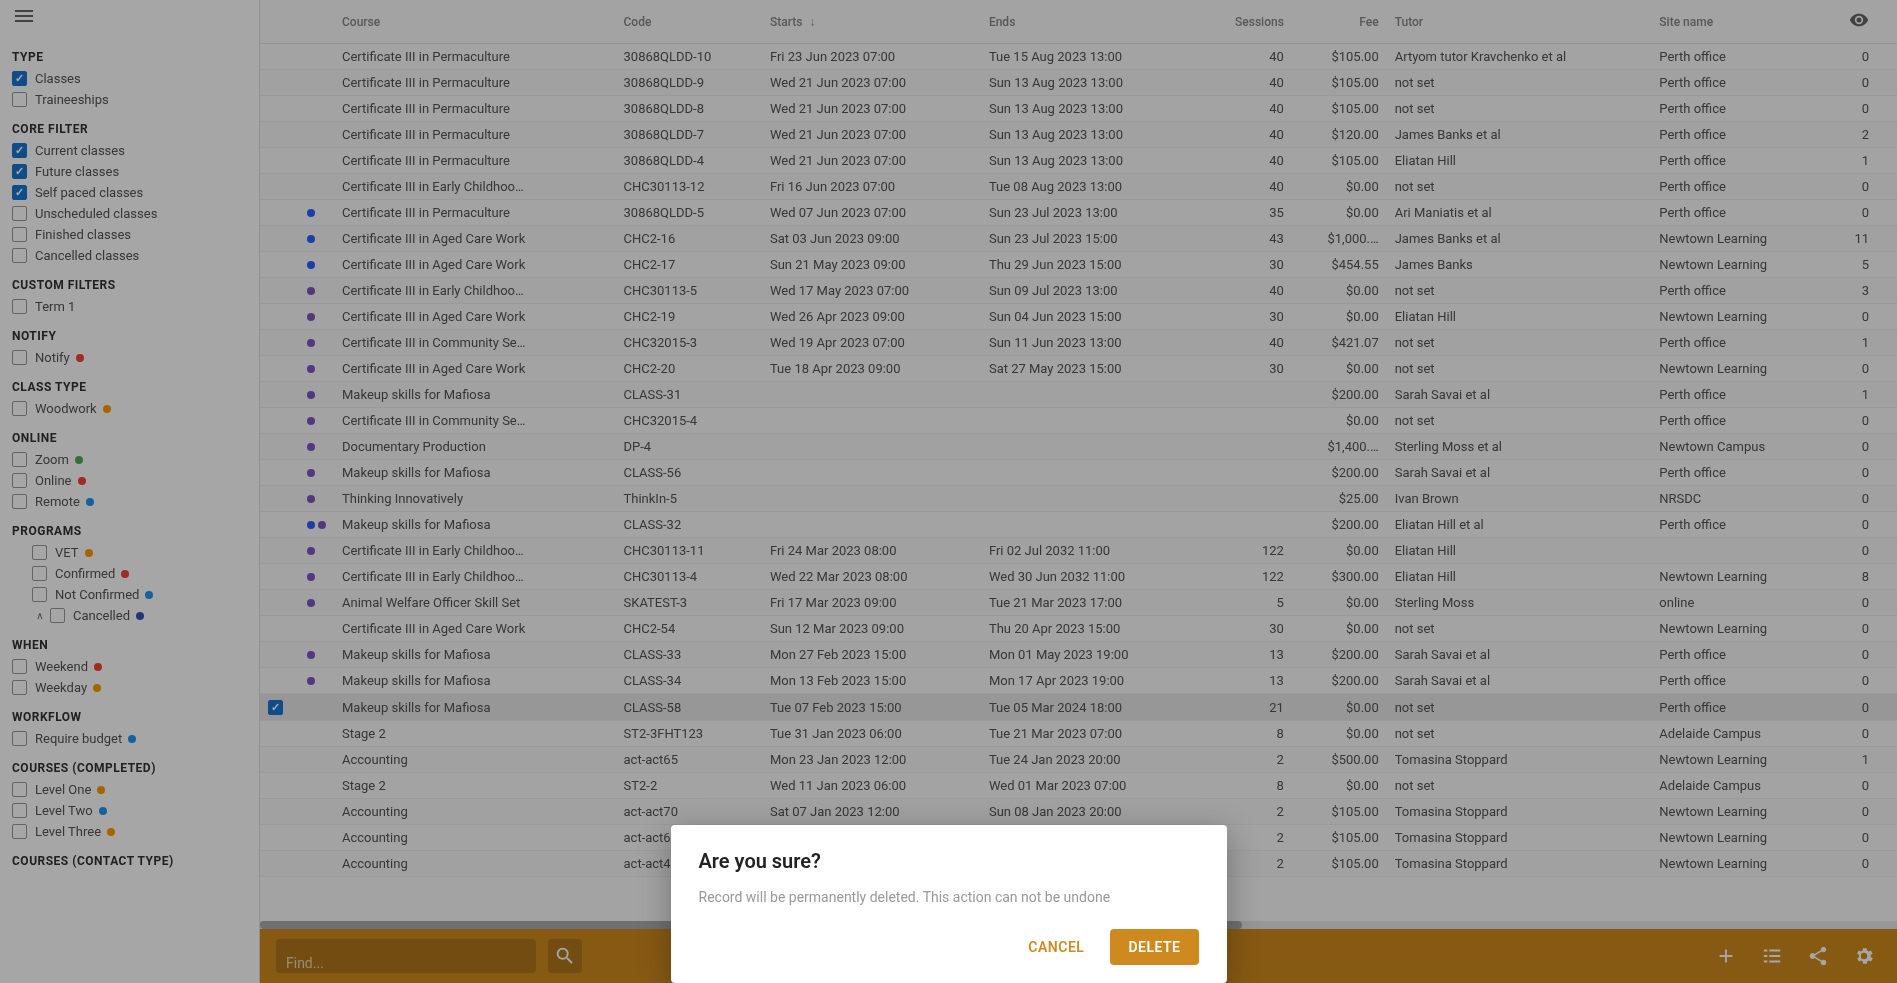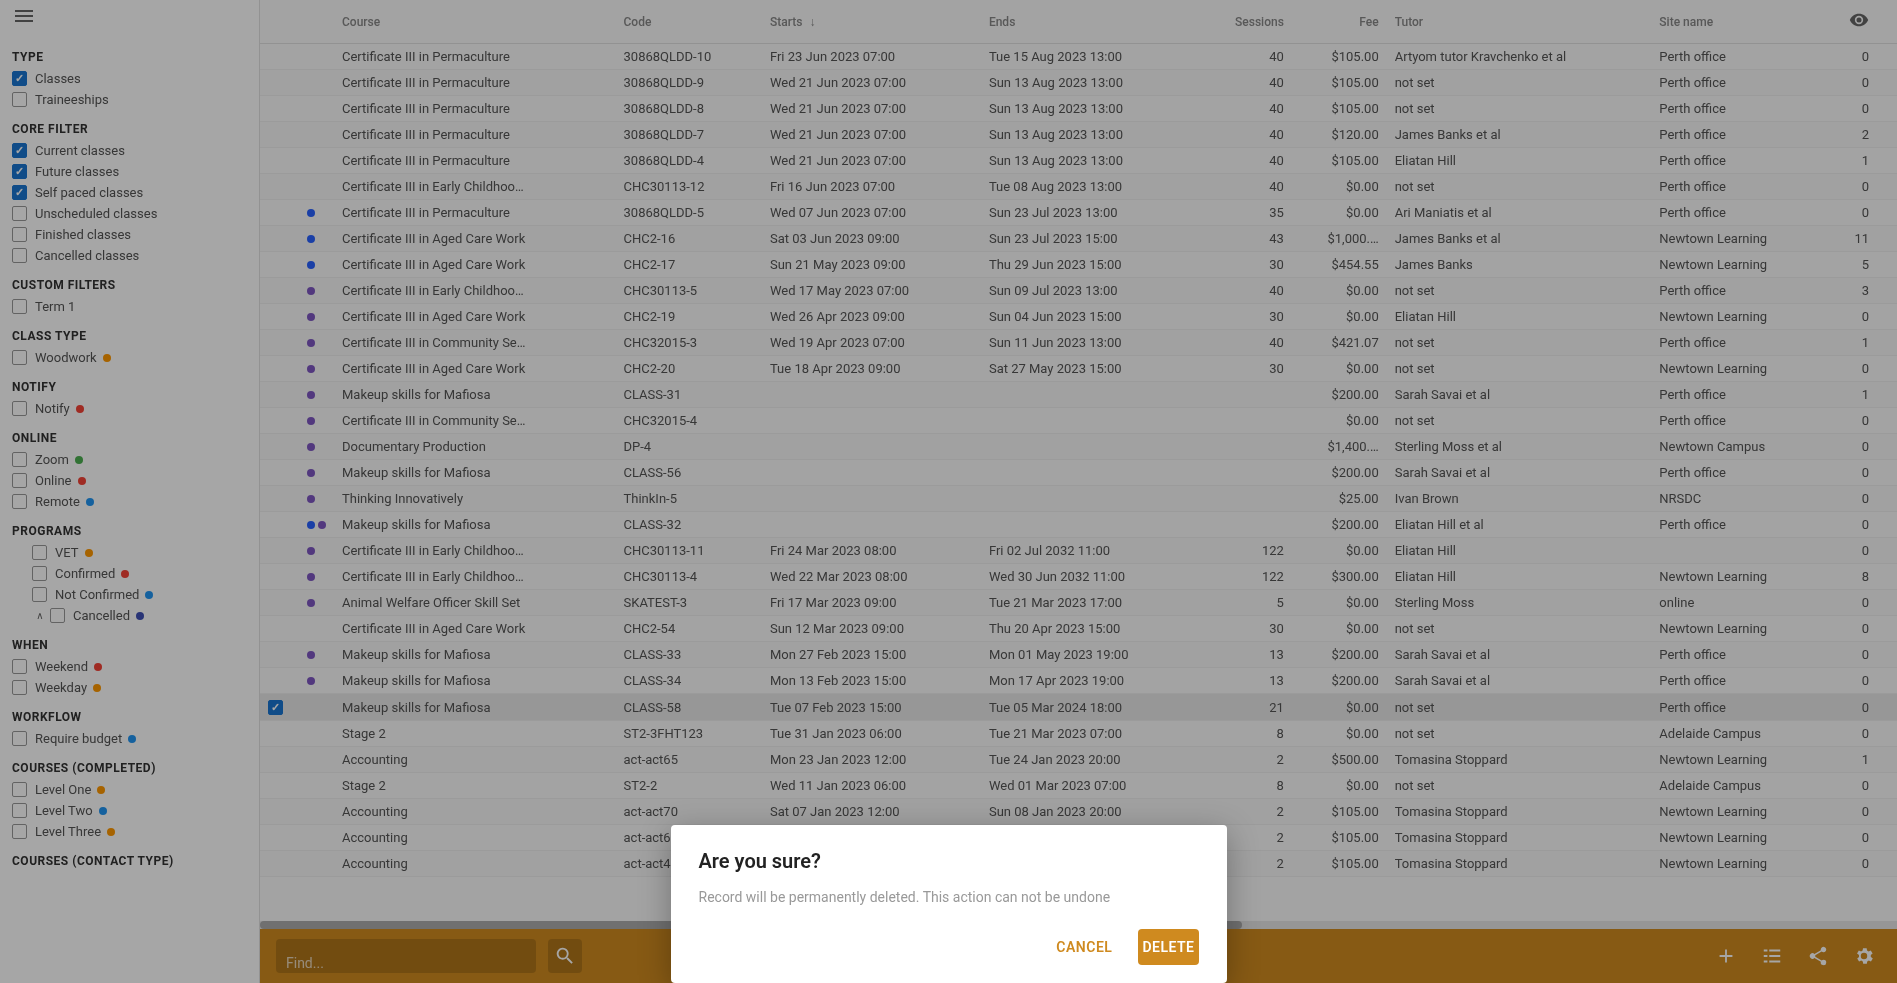--- a/index.html
+++ b/index.html
@@ -42,21 +42,21 @@
 .search-btn svg, .bb-icon svg { width: 22px; height: 22px; fill: #fff; }
 .bb-spacer { flex: 1; }
 .bb-icon { width: 34px; height: 34px; display: flex; align-items: center; justify-content: center; cursor: pointer; }
 
 .overlay { position: absolute; inset: 0; background: rgba(0,0,0,0.35); display: flex; align-items: flex-end; justify-content: center; z-index: 100; }
 .dialog { width: 556px; background: #fff; border-radius: 4px; padding: 24px 28px 18px; box-shadow: 0 8px 32px rgba(0,0,0,0.3); }
 .dialog-title { font-size: 20px; font-weight: 600; color: #222; margin-bottom: 16px; }
 .dialog-body { font-size: 14px; color: #999; margin-bottom: 24px; }
 .dialog-actions { display: flex; justify-content: flex-end; gap: 12px; }
 .btn-cancel { background: transparent; border: none; color: #cf8a1f; font-weight: 600; font-size: 14px; padding: 10px 14px; cursor: pointer; letter-spacing: 0.5px; }
-.btn-delete { background: #cf8a1f; border: none; color: #fff; font-weight: 600; font-size: 14px; padding: 10px 4px; border-radius: 4px; cursor: pointer; letter-spacing: 0.5px; }
+.btn-delete { background: #cf8a1f; border: none; color: #fff; font-weight: 600; font-size: 14px; padding: 10px 18px; border-radius: 4px; cursor: pointer; letter-spacing: 0.5px; }
 
 .hscroll { height: 8px; background: rgba(0,0,0,0.08); position: relative; }
 .hscroll-thumb { position: absolute; left: 0; width: 60%; height: 100%; background: rgba(0,0,0,0.25); border-radius: 4px; }
 </style>
 </head>
 <body>
 
 <div class="app">
   <div class="sidebar">
     <div class="menu-icon">
@@ -104,33 +104,33 @@
           </div>
         </div>
         <div class="filter-section">
           <div class="filter-title">CUSTOM FILTERS</div>
           <div class="filter-item">
             <span class="chk"></span>
             <span>Term 1</span>
           </div>
         </div>
         <div class="filter-section">
+          <div class="filter-title">NOTIFY</div>
+          <div class="filter-item">
+            <span class="chk"></span>
+            <span>Notify</span>
+            <span class="dot" style="background: rgb(244, 67, 54);"></span>
+          </div>
+        </div>
+        <div class="filter-section">
           <div class="filter-title">CLASS TYPE</div>
           <div class="filter-item">
             <span class="chk"></span>
             <span>Woodwork</span>
             <span class="dot" style="background: rgb(255, 152, 0);"></span>
-          </div>
-        </div>
-        <div class="filter-section">
-          <div class="filter-title">NOTIFY</div>
-          <div class="filter-item">
-            <span class="chk"></span>
-            <span>Notify</span>
-            <span class="dot" style="background: rgb(244, 67, 54);"></span>
           </div>
         </div>
         <div class="filter-section">
           <div class="filter-title">ONLINE</div>
           <div class="filter-item">
             <span class="chk"></span>
             <span>Zoom</span>
             <span class="dot" style="background: rgb(76, 175, 80);"></span>
           </div>
           <div class="filter-item">

